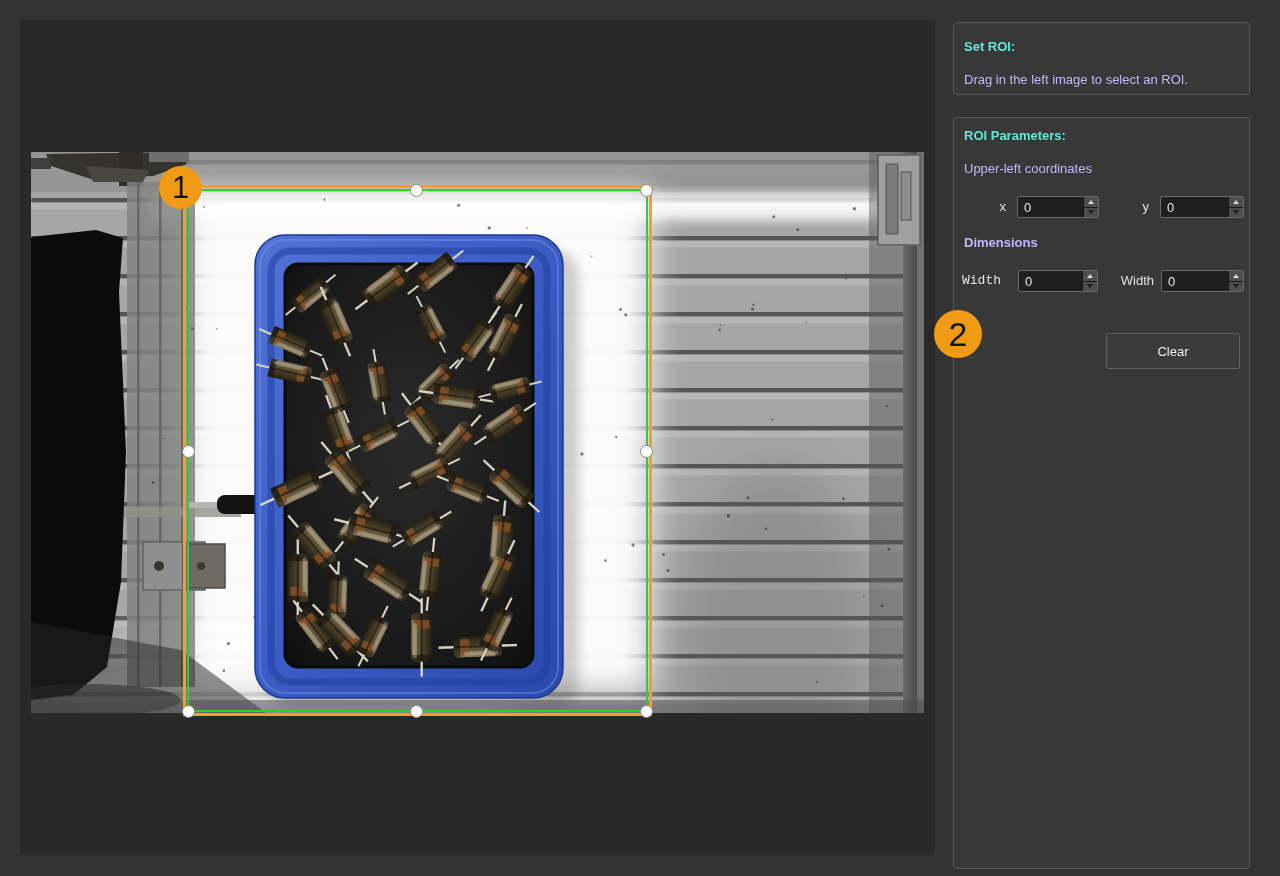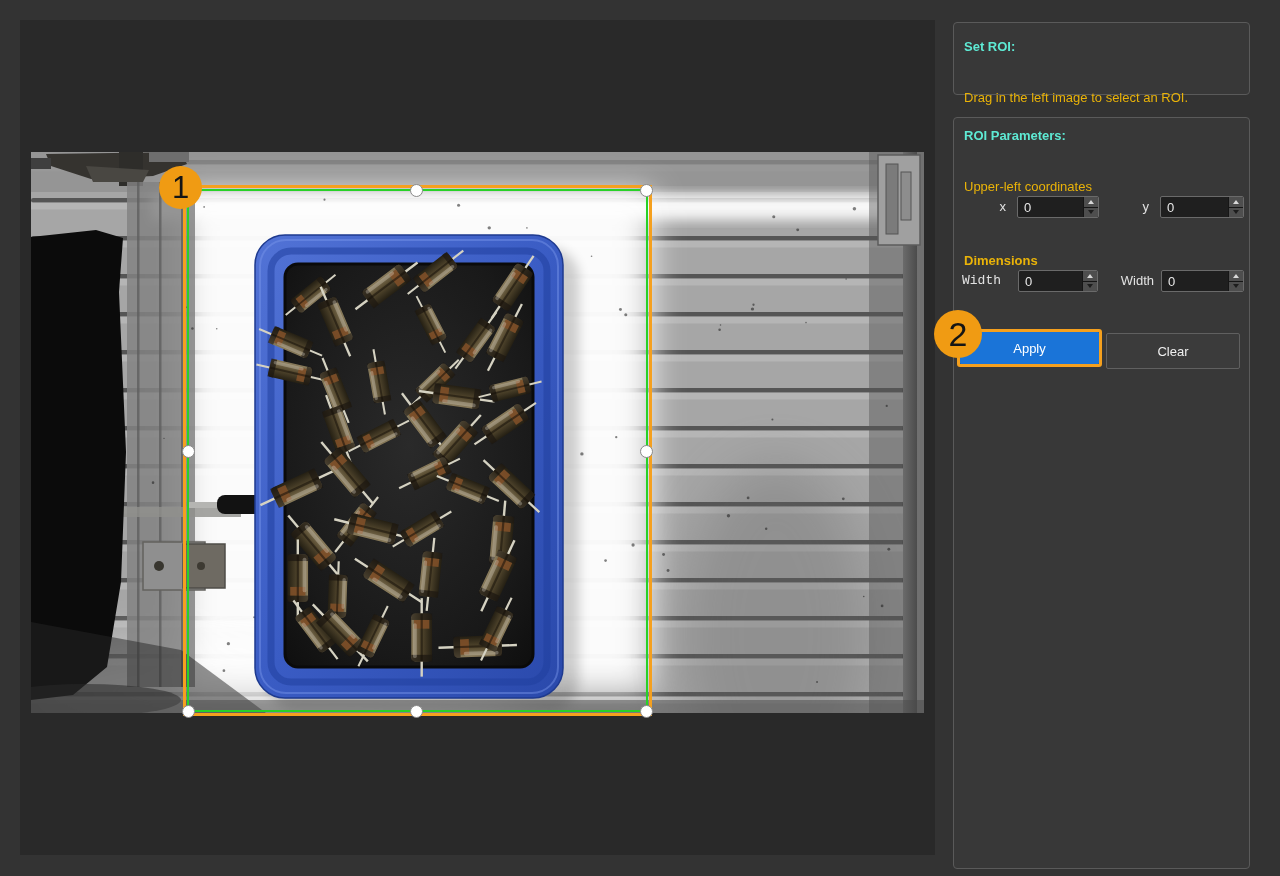--- a/index.html
+++ b/index.html
@@ -20,21 +20,21 @@
   
   .badge{border-radius:50%;background:#f09b13;color:#151515;display:flex;align-items:center;justify-content:center;font-size:31px;font-weight:500;}
   .badge-1{left:159px;top:166px;width:43px;height:43px;}
   .badge-2{left:934px;top:310px;width:48px;height:48px;font-size:34px;z-index:6;}
 
   
   .side-panel{background:#383838;border:1px solid #5a5a5a;border-radius:4px;}
   .panel-set-roi{left:953px;top:22px;width:297px;height:73px;}
   .panel-roi-params{left:953px;top:117px;width:297px;height:752px;}
   .p-title{color:#5eead4;font-size:13px;font-weight:bold;}
-  .p-text{color:#eab308;font-size:13px;margin-top:18px;}
+  .p-text{color:#c4b5fd;font-size:13px;}
   .fld-label{color:#e2e2e2;font-size:13px;}
 
   
   .spinbox{height:22px;background:#1f1f1f;border:1px solid #6a6a6a;border-radius:2px;display:flex;overflow:hidden;}
   .spin-value{flex:1;min-width:0;background:transparent;border:none;outline:none;color:#e8e8e8;font-size:13px;padding:0 0 0 6px;font-family:"Liberation Sans",sans-serif;}
   .spin-btns{width:15px;display:flex;flex-direction:column;border-left:1px solid #161616;}
   .spin-btn{flex:1;background:#4e4e4e;display:flex;align-items:center;justify-content:center;cursor:pointer;}
   .spin-btn + .spin-btn{border-top:1px solid #161616;}
   .arr{width:0;height:0;border-left:3.5px solid transparent;border-right:3.5px solid transparent;}
   .arr.up{border-bottom:4px solid #d8d8d8;}
@@ -677,22 +677,19 @@
         <div class="spin-btn">
             <i class="arr up"></i>
           </div>
         <div class="spin-btn">
             <i class="arr down"></i>
           </div>
       </div>
     </div>
   </div>
 
-  <div class="abs apply-outline">
-    <button class="btn-apply">Apply</button>
-  </div>
   <button class="abs btn-clear">Clear</button>
 
   <div class="abs badge badge-2">
     <span>2</span>
   </div>
 
 </div>
 
 </body></html>

